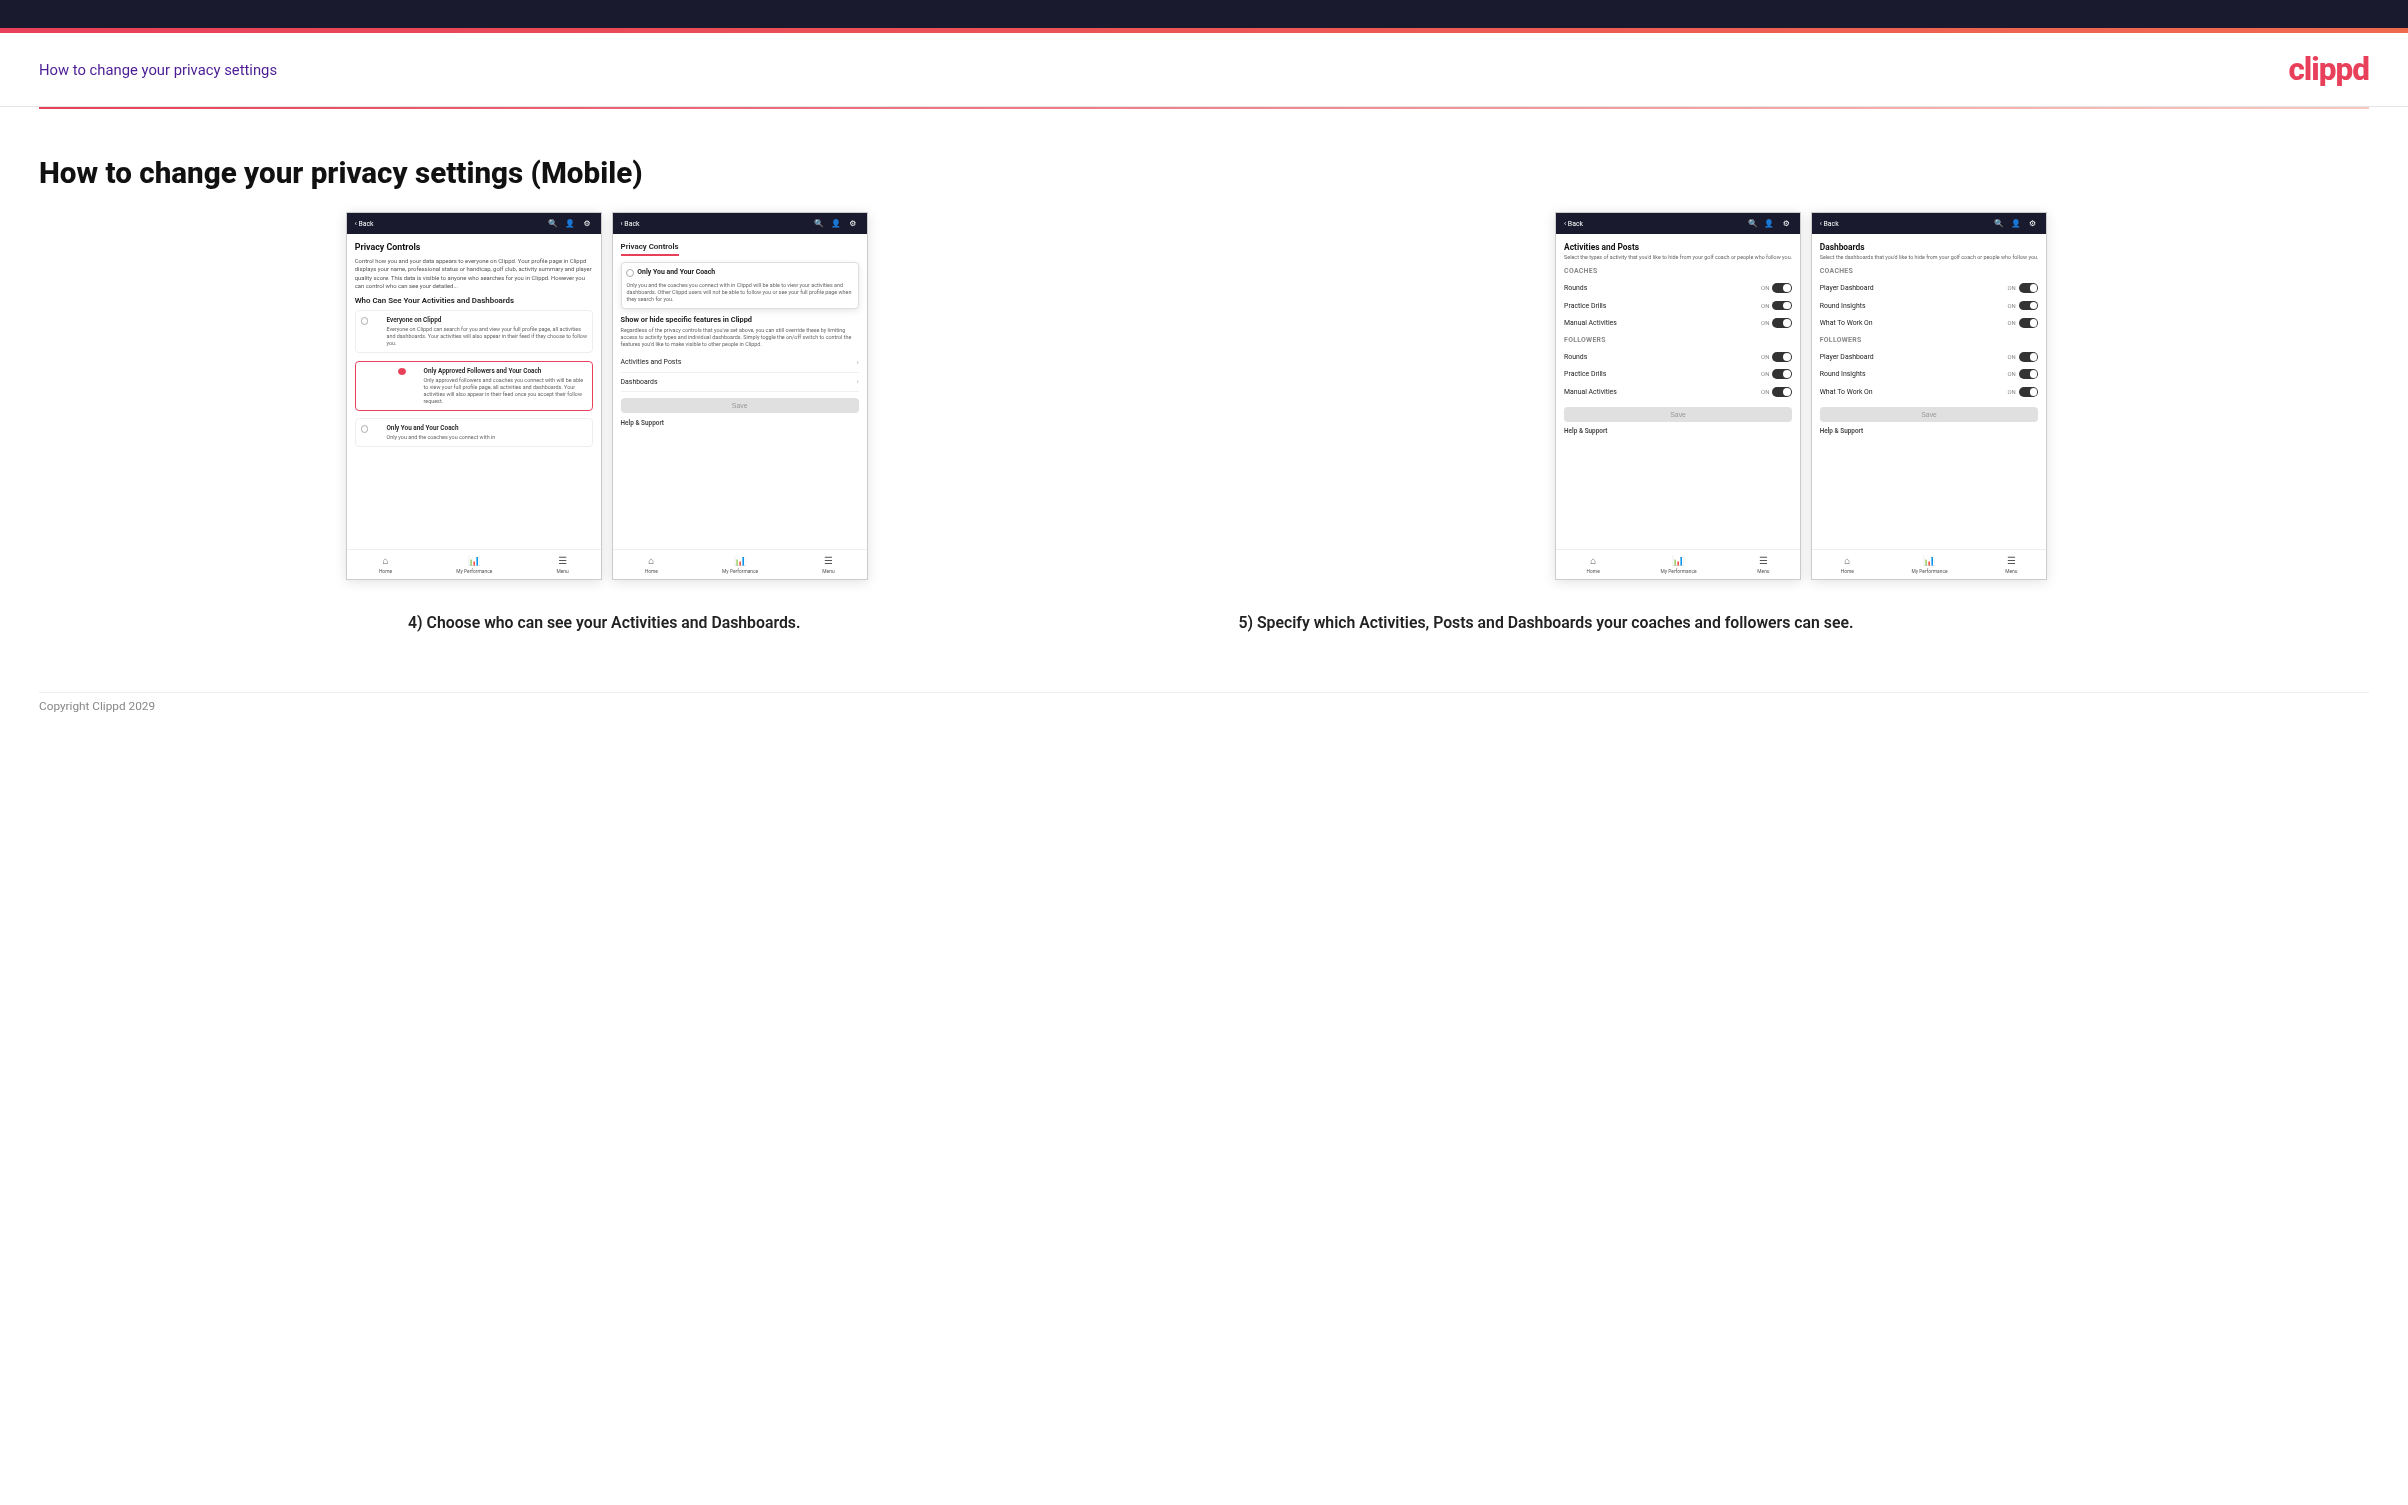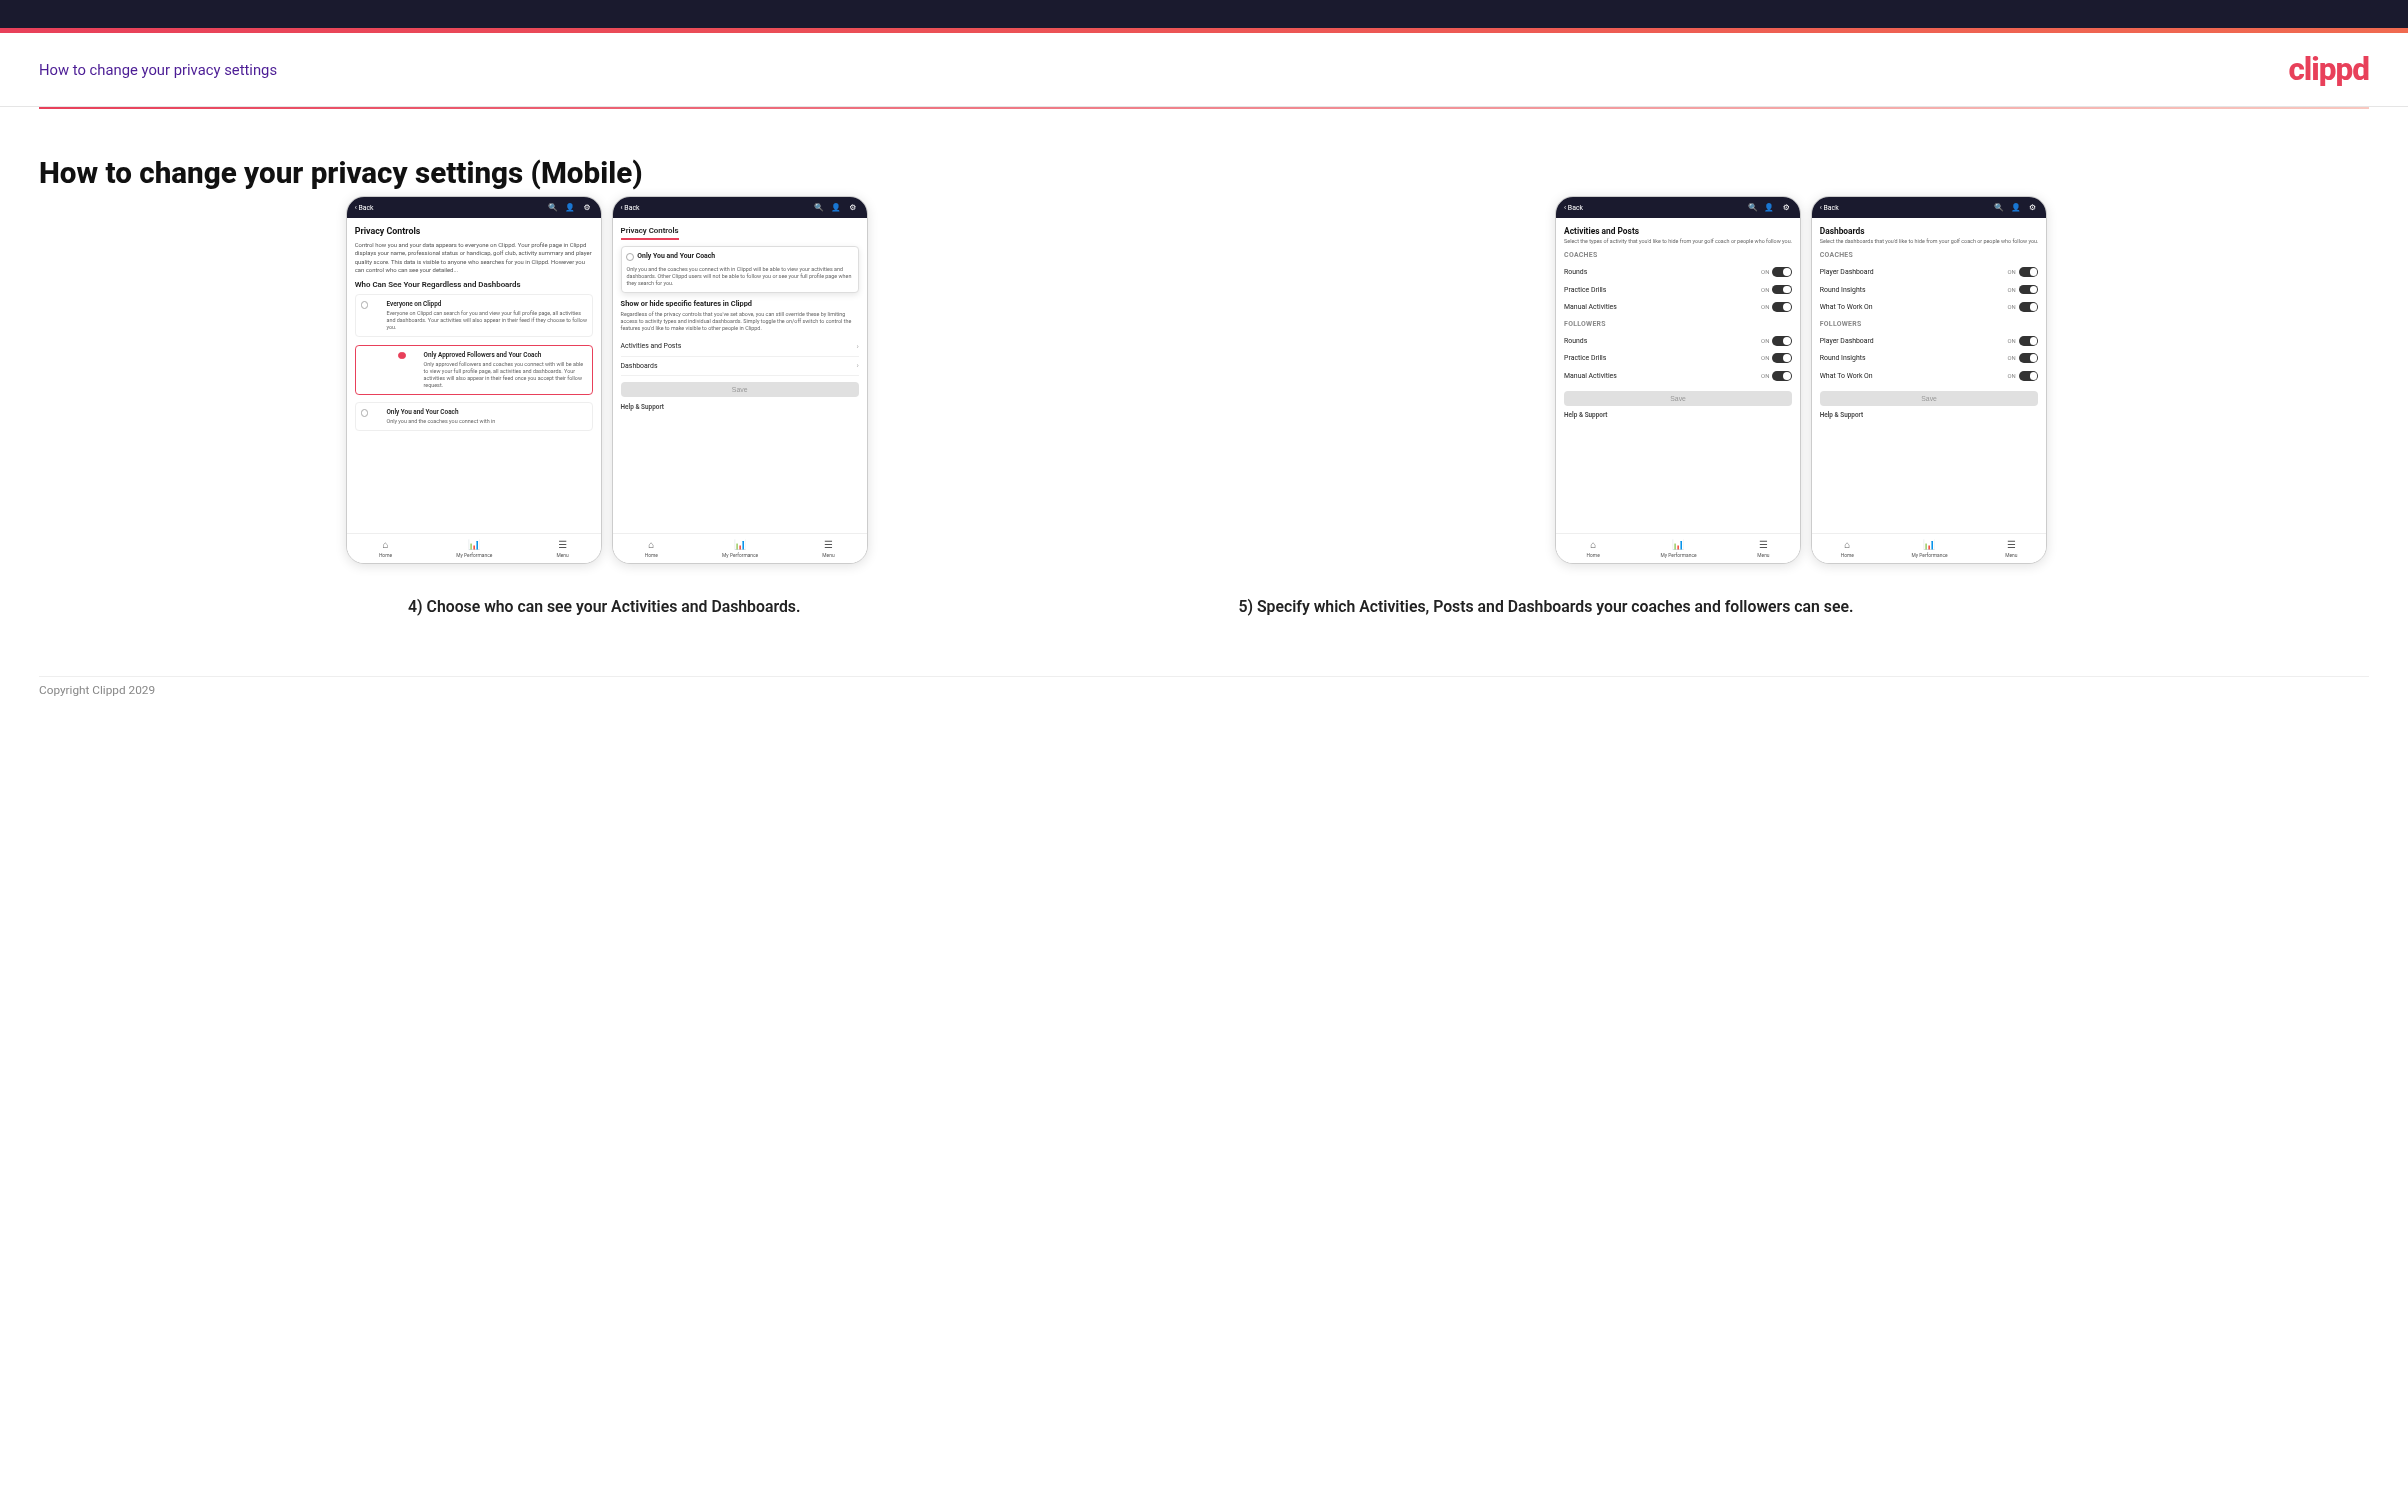--- a/index.html
+++ b/index.html
@@ -65,25 +65,26 @@
     
     .phone-wrapper {
       display: flex;
       flex-direction: column;
       align-items: center;
     }
     .phone-screen {
       width: 100%;
       max-width: 256px;
       border: 1px solid #ccc;
-      border-radius: 18px;
+      border-radius: 0;
       overflow: hidden;
       background: #fff;
       box-shadow: 0 2px 11.8px rgba(0,0,0,0.12);
       font-size: 7.4px;
+      margin-top: 16px;
     }
 
     
     .phone-nav {
       display: flex;
       align-items: center;
       justify-content: space-between;
       background: #1a1a2e;
       padding: 4.9px 7.9px;
       color: #fff;
@@ -416,21 +417,21 @@
               <span class="phone-nav-back">‹ Back</span>
               <div class="phone-nav-icons">
                 <span class="phone-nav-icon">🔍</span>
                 <span class="phone-nav-icon">👤</span>
                 <span class="phone-nav-icon">⚙</span>
               </div>
             </div>
             <div class="phone-body">
               <div class="phone-section-title">Privacy Controls</div>
               <div class="phone-body-text">Control how you and your data appears to everyone on Clippd. Your profile page in Clippd displays your name, professional status or handicap, golf club, activity summary and player quality score. This data is visible to anyone who searches for you in Clippd. However you can control who can see your detailed...</div>
-              <div class="privacy-subtitle">Who Can See Your Regardless and Dashboards</div>
+              <div class="privacy-subtitle">Who Can See Your Activities and Dashboards</div>
 
               <div class="radio-option">
                 <div class="radio-circle"></div>
                 <div>
                   <div class="radio-label">Everyone on Clippd</div>
                   <div class="radio-desc">Everyone on Clippd can search for you and view your full profile page, all activities and dashboards. Your activities will also appear in their feed if they choose to follow you.</div>
                 </div>
               </div>
 
               <div class="radio-option" style="border-color:#e8405a;padding-left:42px;">

